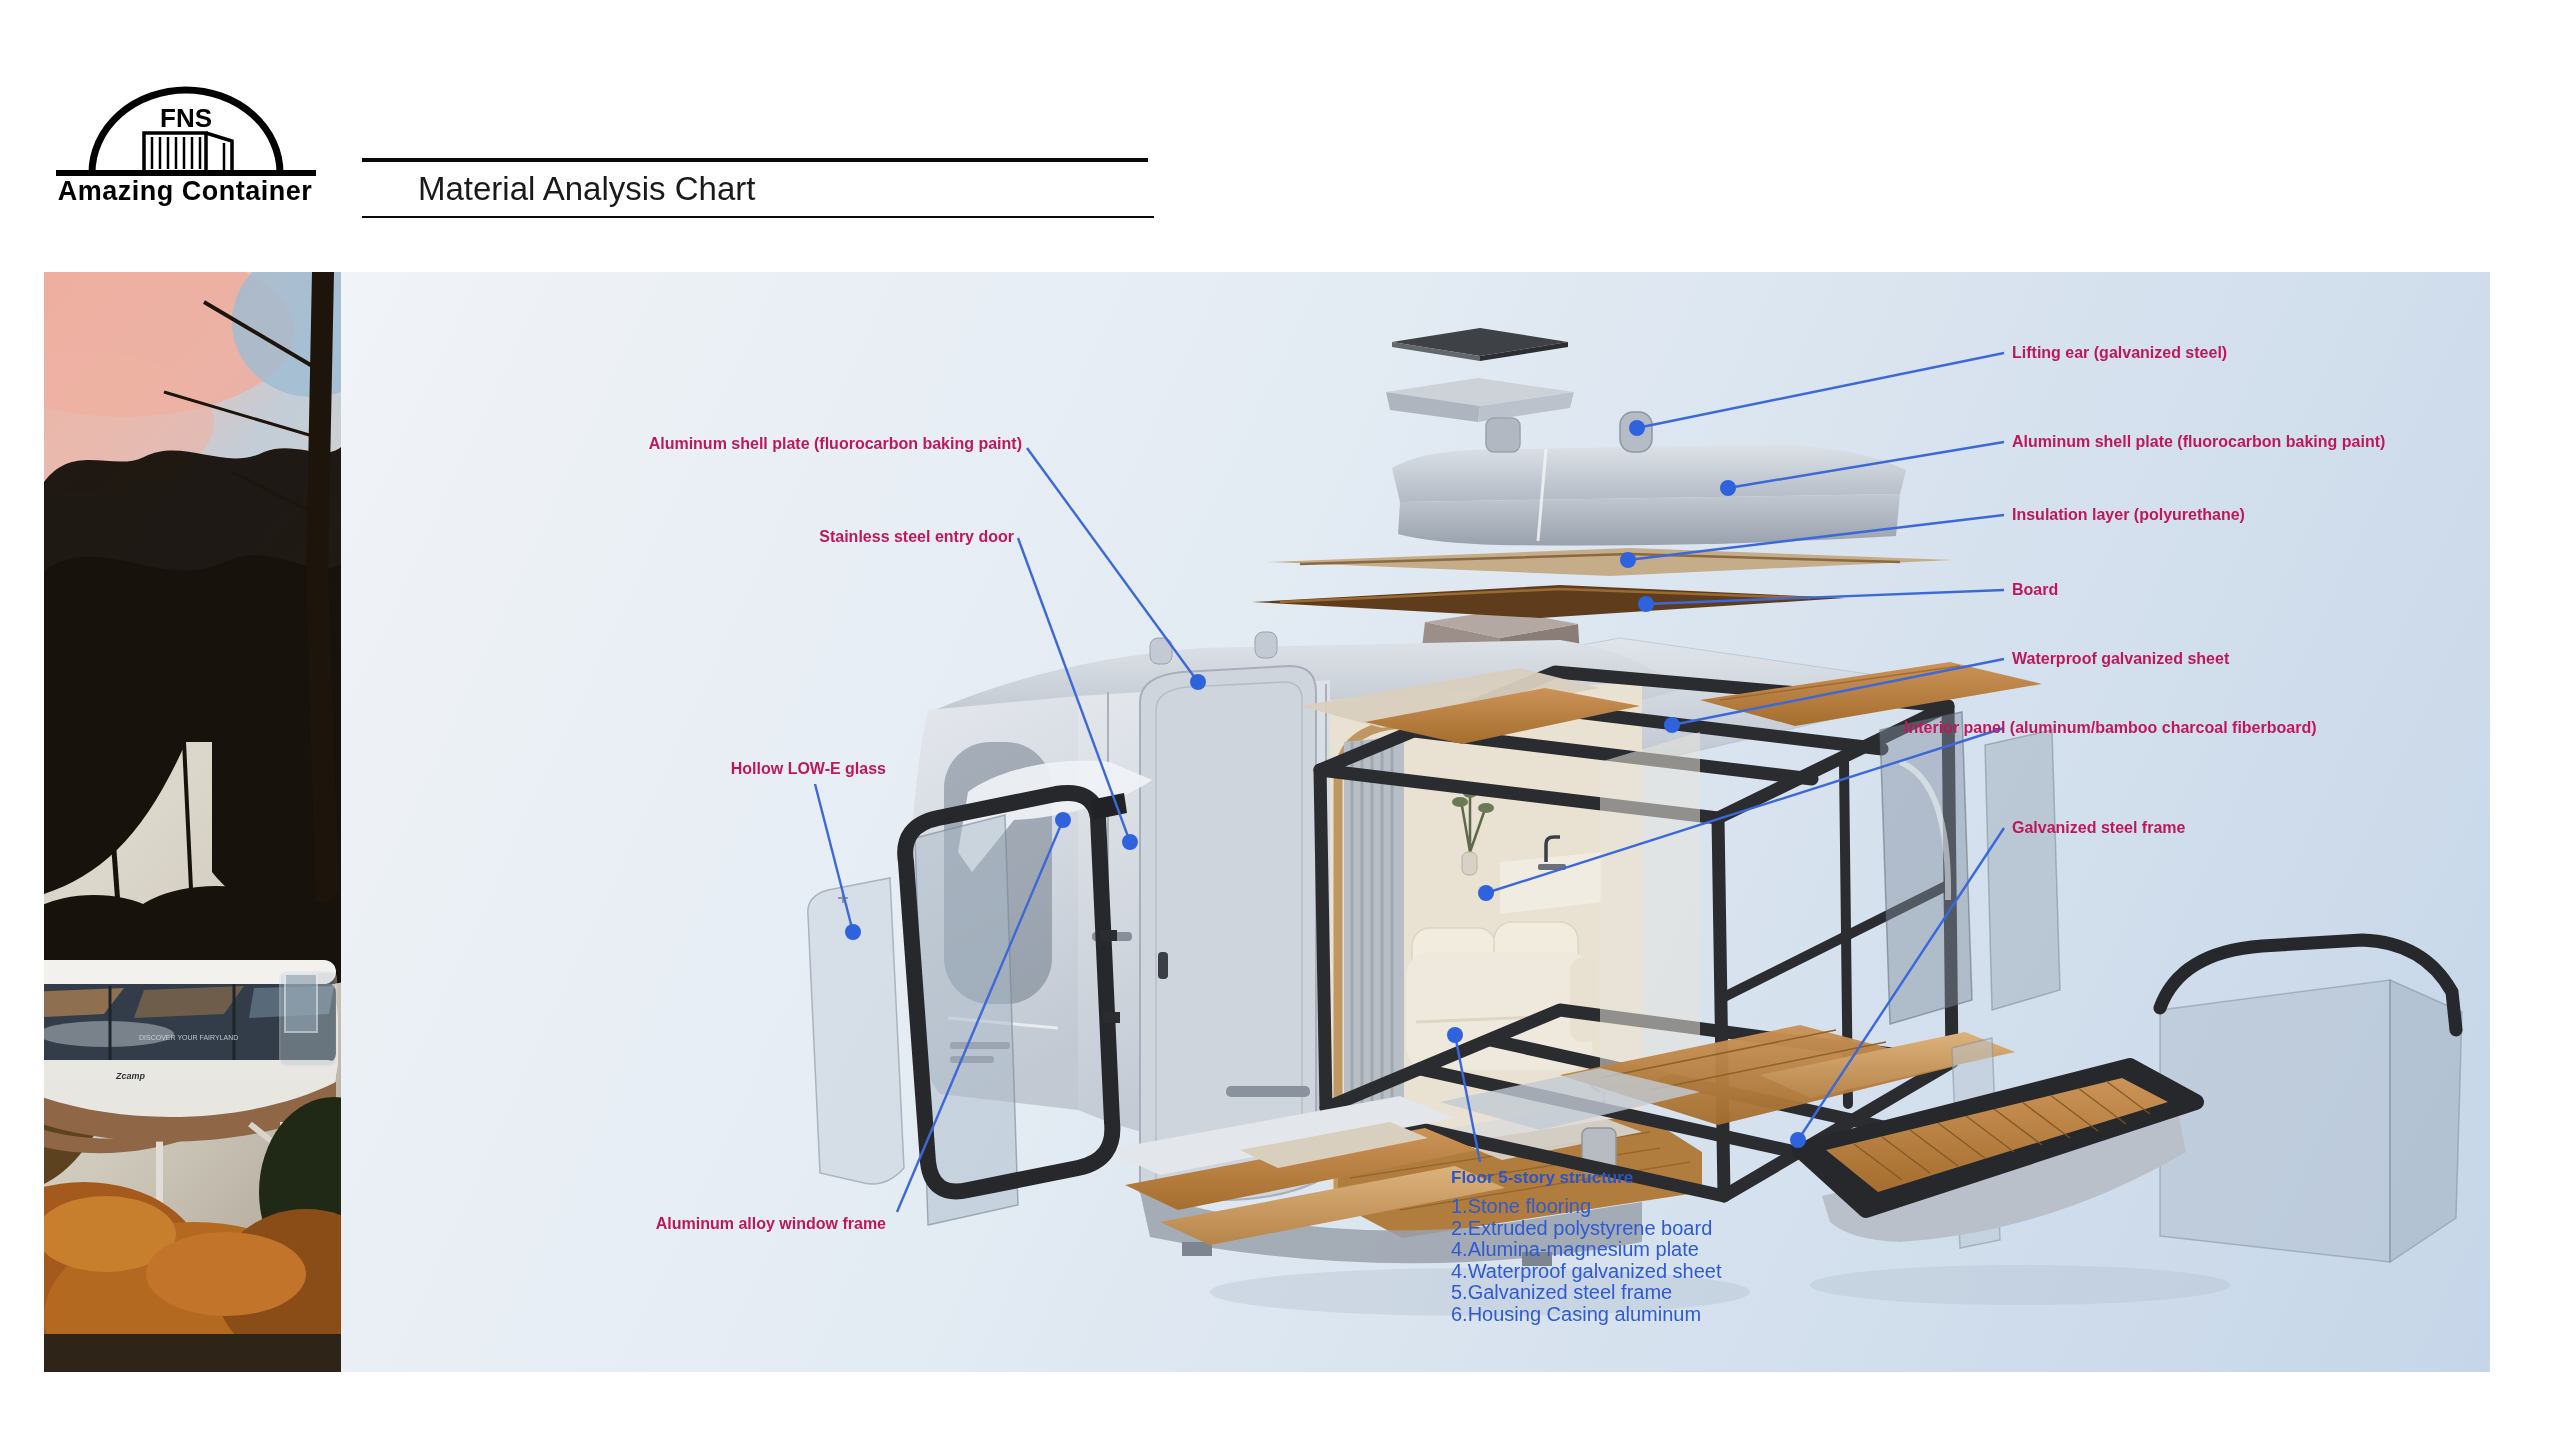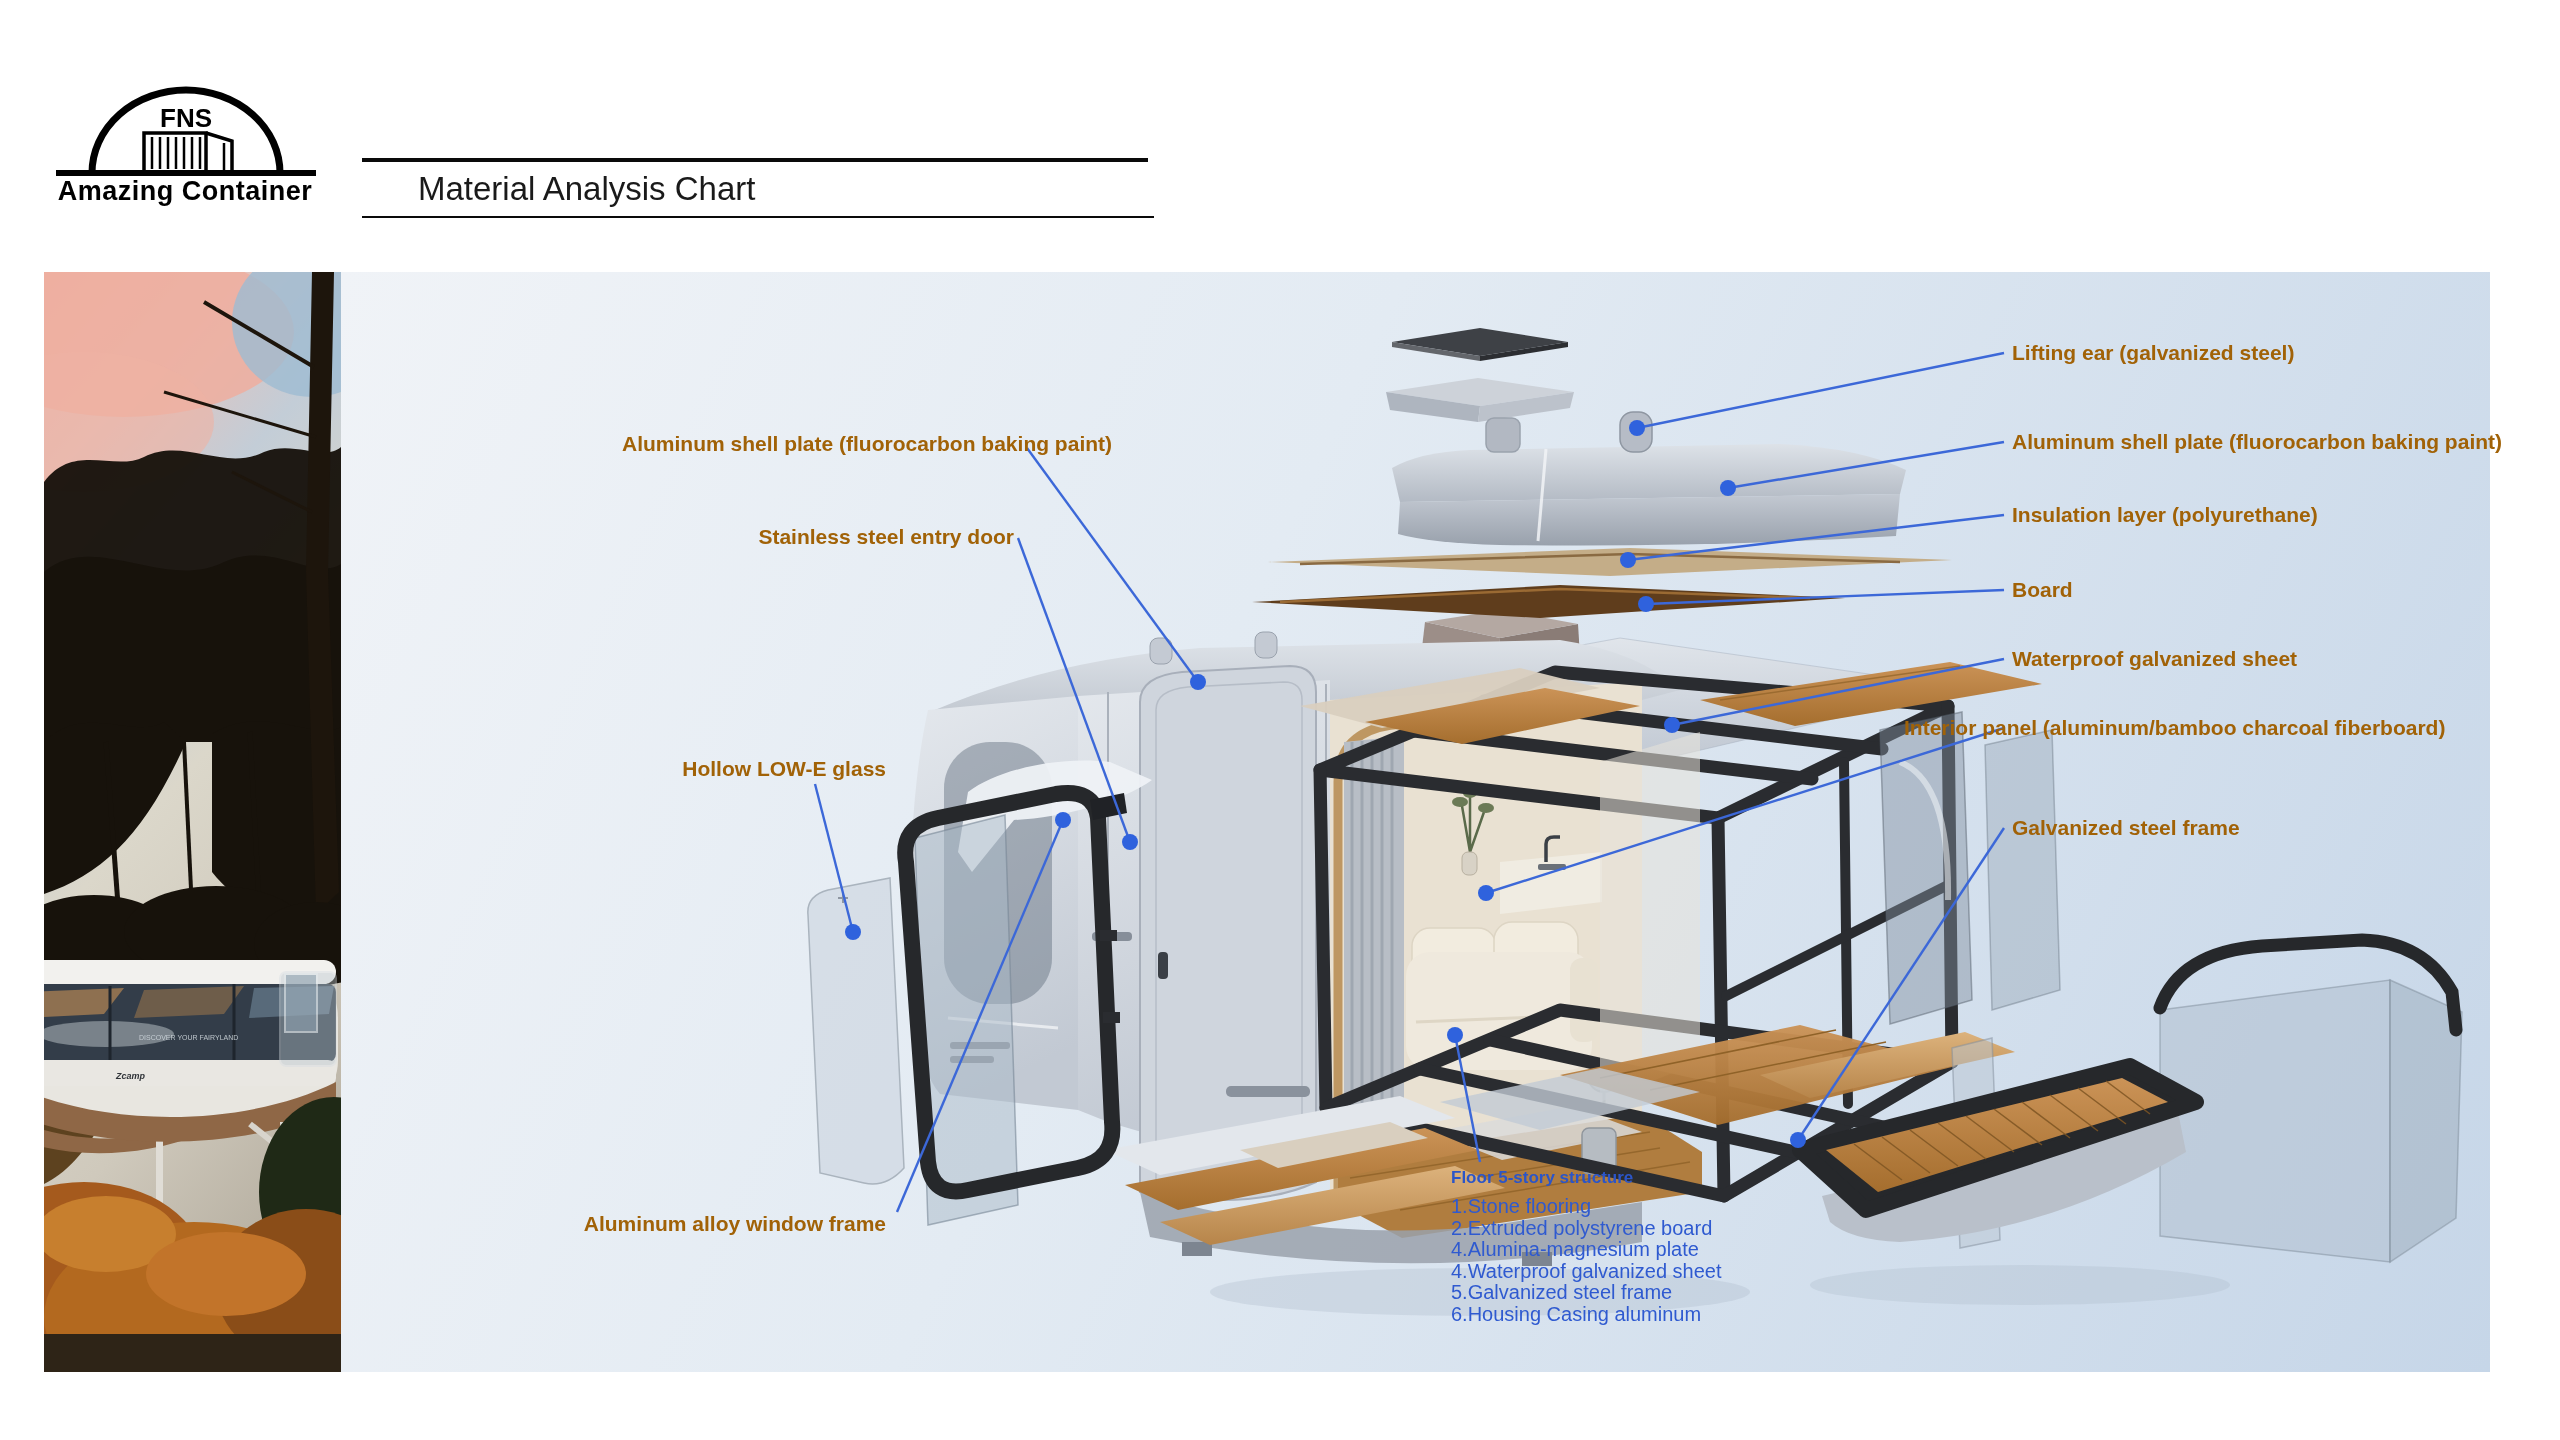--- a/index.html
+++ b/index.html
@@ -13,21 +13,21 @@
         letter-spacing:0px;white-space:nowrap;}
   .title-rule{position:absolute;left:362px;top:158px;width:786px;height:4px;background:#0a0a0a;}
   .subtitle{position:absolute;left:374px;top:170px;font-size:33px;font-weight:400;color:#1a1a1a;white-space:nowrap;margin-left:44px;}
   .subtitle-rule{position:absolute;left:362px;top:216px;width:792px;height:2px;background:#0a0a0a;}
   
   .photo{position:absolute;left:44px;top:272px;width:297px;height:1100px;overflow:hidden;}
   .diagram-bg{position:absolute;left:341px;top:272px;width:2149px;height:1100px;
         background:linear-gradient(115deg,#f0f3f7 0%,#e3ebf3 40%,#c6d6e8 100%);}
   .scene{position:absolute;left:0;top:0;width:2560px;height:1440px;pointer-events:none;}
   
-  .lbl{position:absolute;font-size:21px;font-weight:bold;color:#a16207;white-space:nowrap;line-height:20px;}
+  .lbl{position:absolute;font-size:16px;font-weight:bold;color:#be185d;white-space:nowrap;line-height:20px;}
   .lbl.r{width:400px;text-align:right;}
   .floor-block{position:absolute;left:1451px;top:1168px;color:#2f5ad0;}
   .floor-title{font-size:17px;font-weight:bold;margin-bottom:8px;color:#2b55c8;}
   .floor-item{font-size:20px;font-weight:500;line-height:21.5px;}
 </style>
 </head>
 <body>
 
 <div class="page">
 

